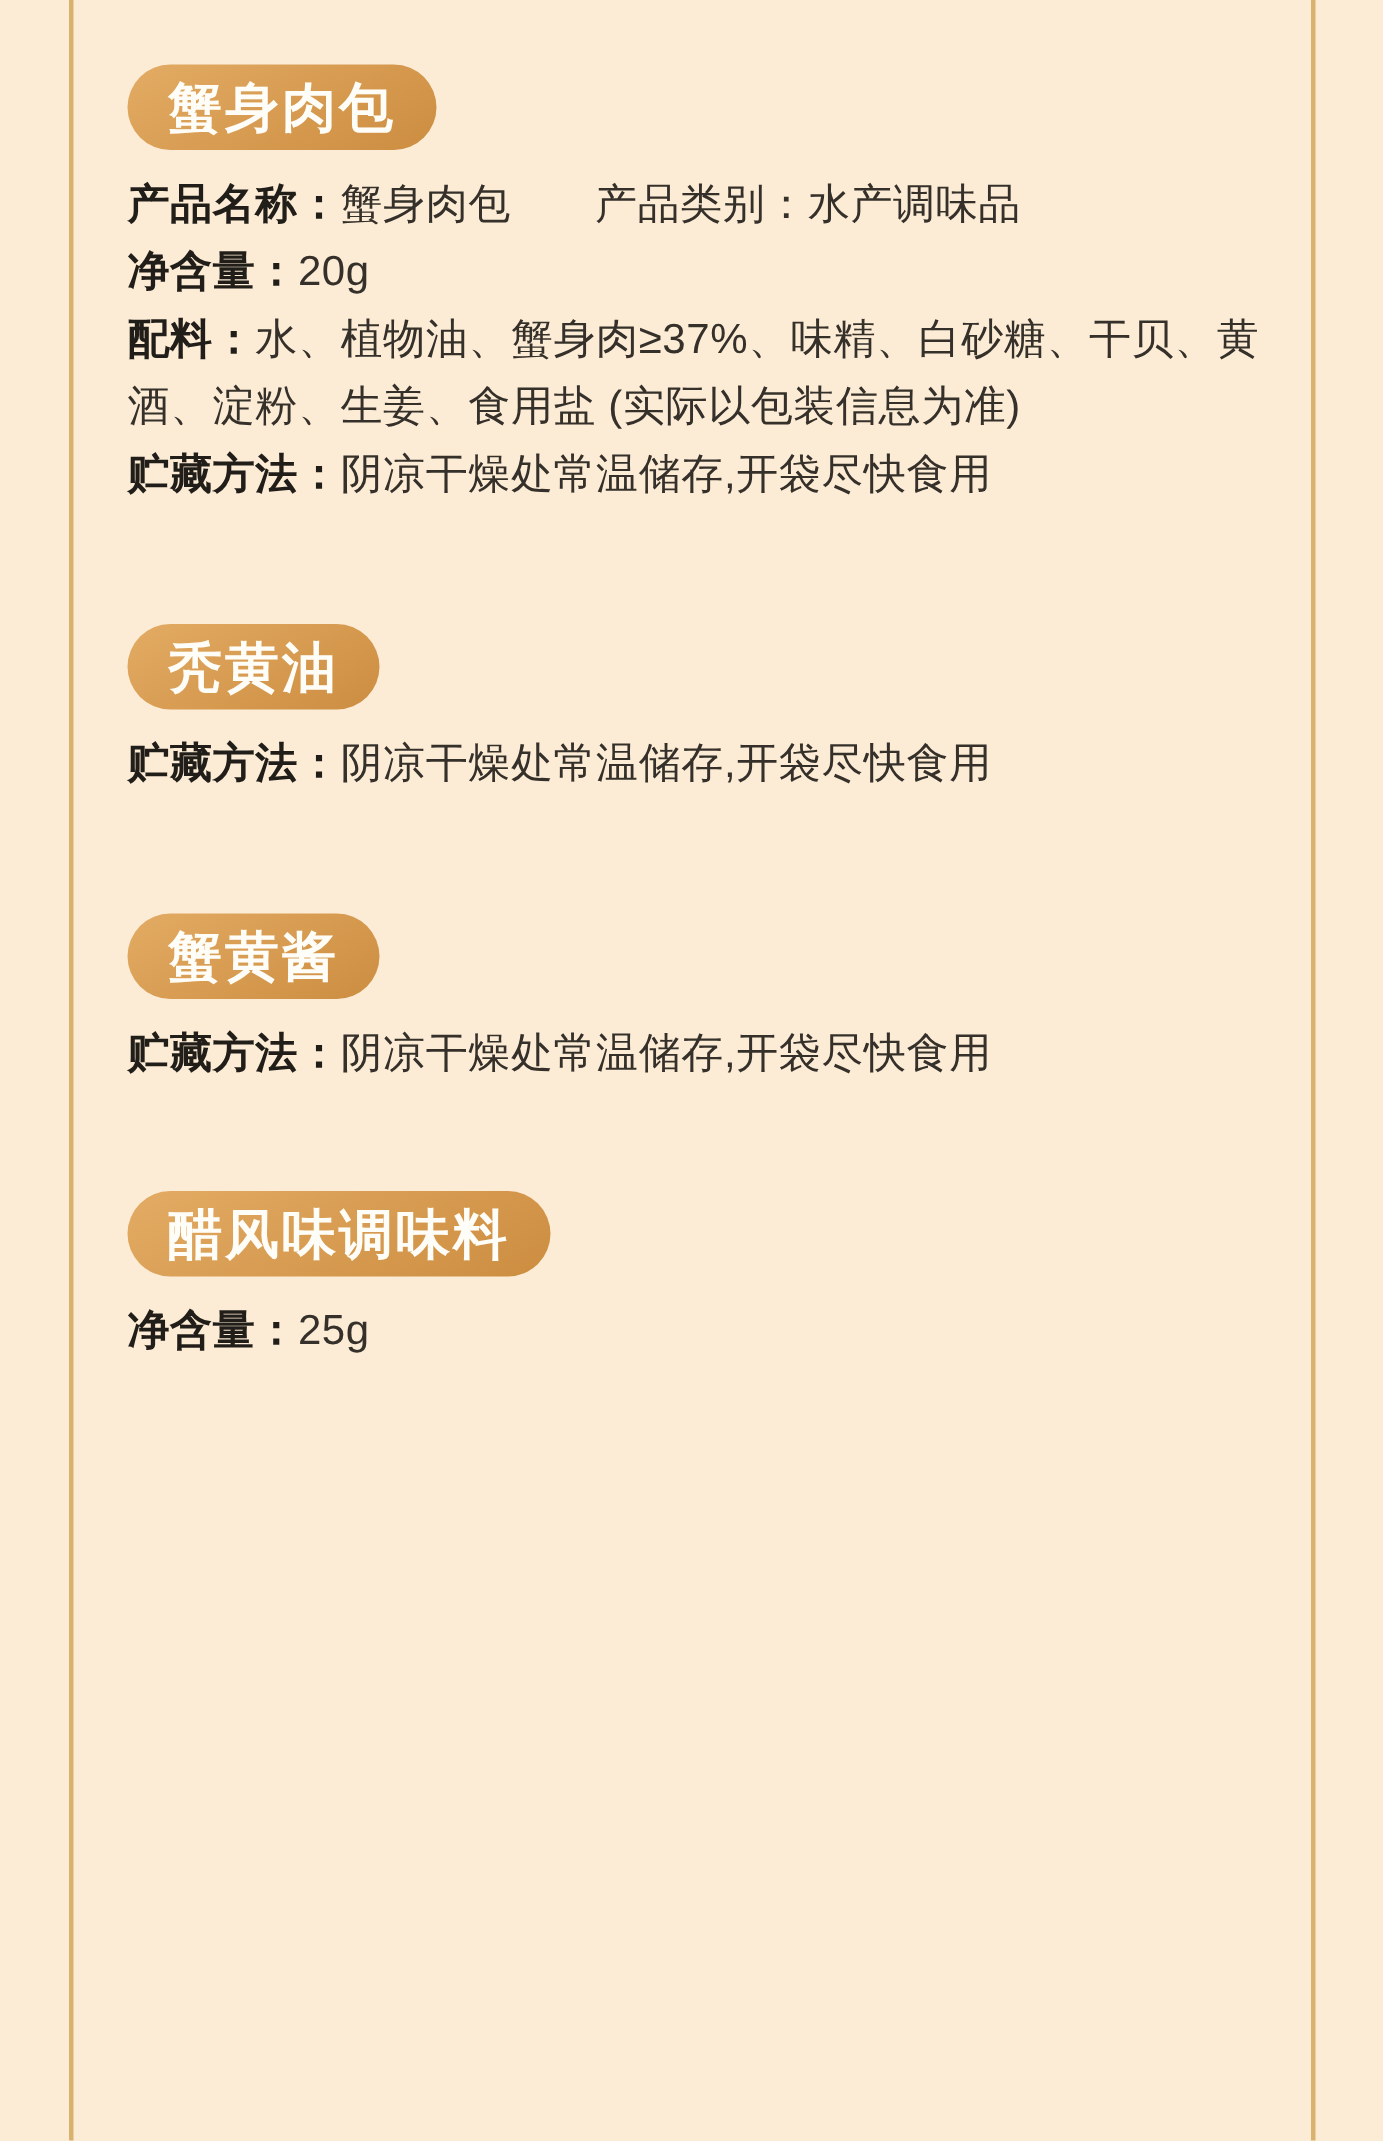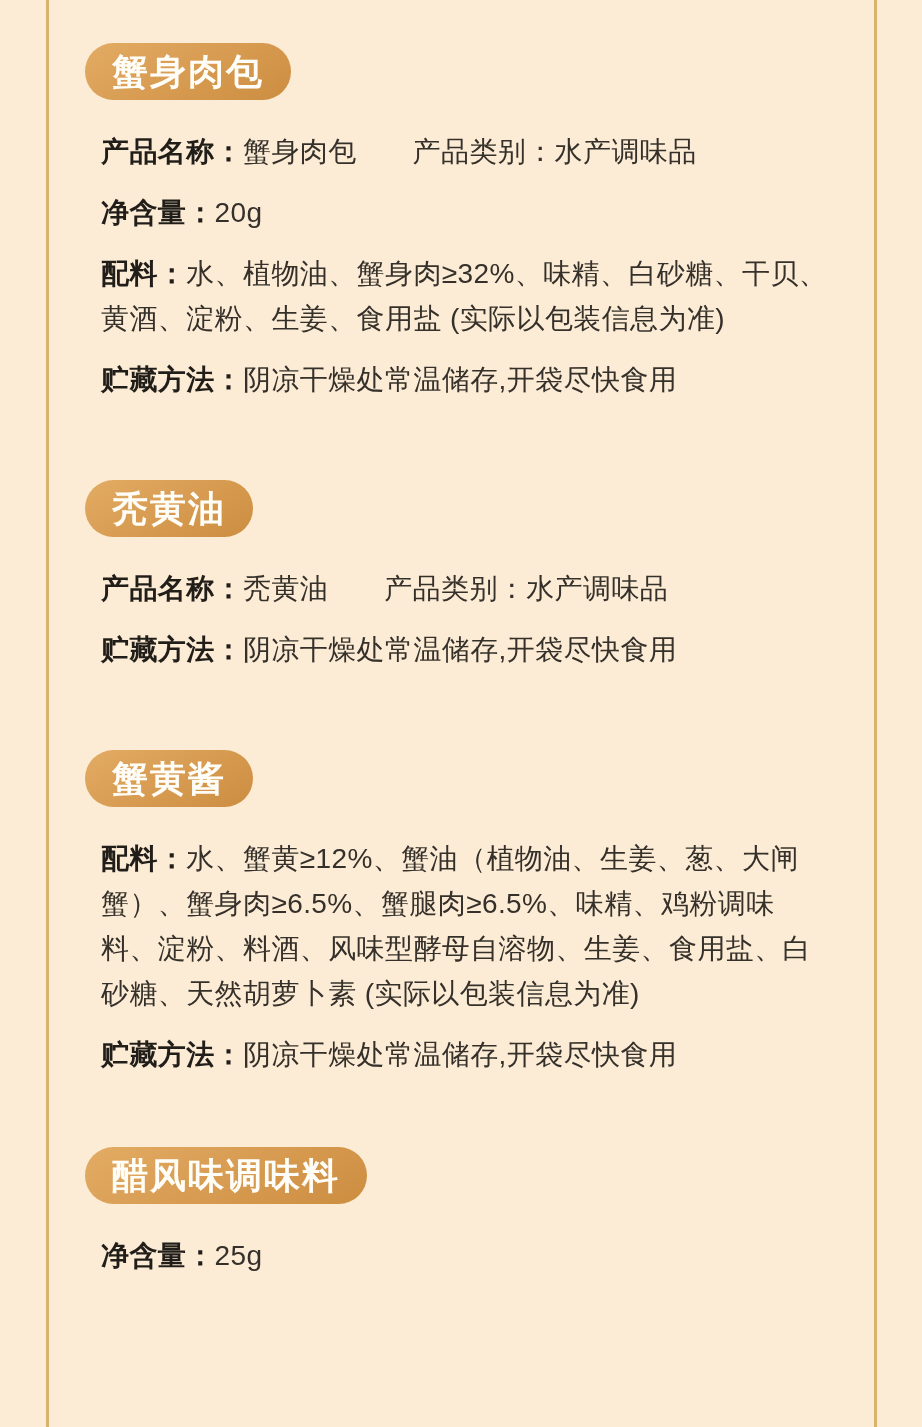--- a/index.html
+++ b/index.html
@@ -46,21 +46,21 @@
     color: var(--pill-text);
     font-size: 36px;
     font-weight: bold;
     line-height: 57px;
     padding: 0 27px;
     border-radius: 30px;
     letter-spacing: 2px;
     margin-bottom: 13px;
   }
   .row {
-    margin: 16px;
+    margin: 0;
     font-size: 28px;
     line-height: 45px;
     color: var(--body-text);
     letter-spacing: 0.4px;
   }
   .row b {
     font-weight: bold;
     color: var(--label-text);
   }
   .cat-label { margin-left: 56px; }
@@ -70,33 +70,31 @@
 
 <div class="frame-line left"></div>
 <div class="frame-line right"></div>
 
 <div class="content">
 
   <div class="section">
     <div class="pill"><span>蟹身肉包</span></div>
     <p class="row"><b>产品名称：</b><span>蟹身肉包</span><span class="cat-label">产品类别：</span><span>水产调味品</span></p>
     <p class="row"><b>净含量：</b><span>20g</span></p>
-    <p class="row"><b>配料：</b><span>水、植物油、蟹身肉≥32%、味精、白砂糖、干贝、黄酒、淀粉、生姜、食用盐 (实际以包装信息为准)</span></p>
+    <p class="row"><b>配料：</b><span>水、植物油、蟹身肉≥37%、味精、白砂糖、干贝、黄酒、淀粉、生姜、食用盐 (实际以包装信息为准)</span></p>
     <p class="row"><b>贮藏方法：</b><span>阴凉干燥处常温储存,开袋尽快食用</span></p>
   </div>
 
   <div class="section">
     <div class="pill"><span>秃黄油</span></div>
-    <p class="row"><b>产品名称：</b><span>秃黄油</span><span class="cat-label">产品类别：</span><span>水产调味品</span></p>
     <p class="row"><b>贮藏方法：</b><span>阴凉干燥处常温储存,开袋尽快食用</span></p>
   </div>
 
   <div class="section tight">
     <div class="pill"><span>蟹黄酱</span></div>
-    <p class="row"><b>配料：</b><span>水、蟹黄≥12%、蟹油（植物油、生姜、葱、大闸蟹）、蟹身肉≥6.5%、蟹腿肉≥6.5%、味精、鸡粉调味料、淀粉、料酒、风味型酵母自溶物、生姜、食用盐、白砂糖、天然胡萝卜素 (实际以包装信息为准)</span></p>
     <p class="row"><b>贮藏方法：</b><span>阴凉干燥处常温储存,开袋尽快食用</span></p>
   </div>
 
   <div class="section last">
     <div class="pill"><span>醋风味调味料</span></div>
     <p class="row"><b>净含量：</b><span>25g</span></p>
   </div>
 
 </div>
 

